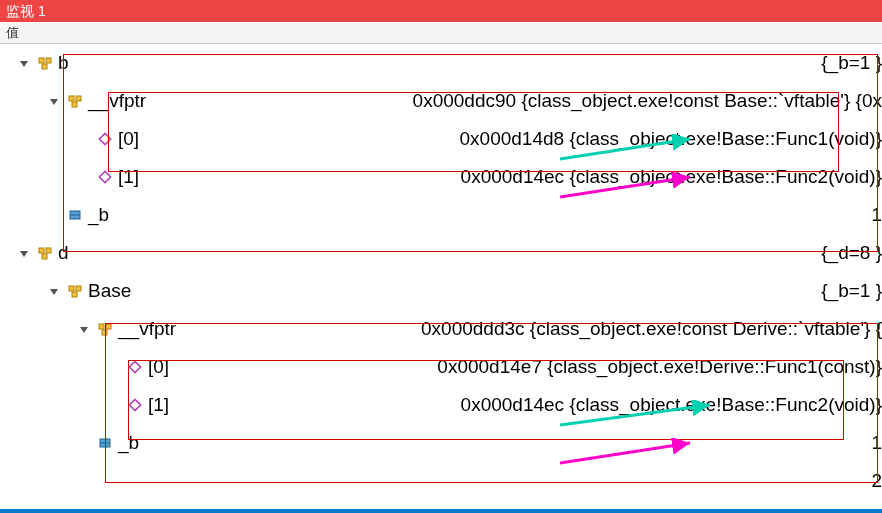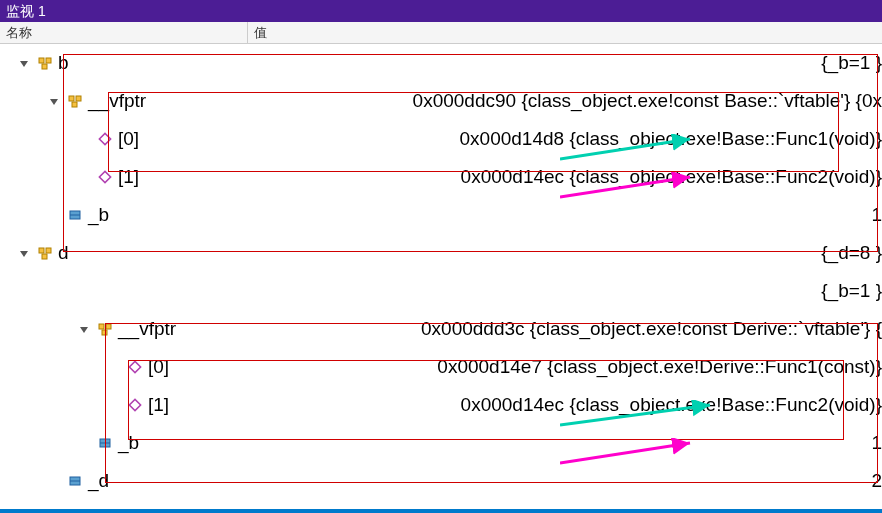--- a/index.html
+++ b/index.html
@@ -6,21 +6,21 @@
   body {
     margin: 0;
     font-family: "Segoe UI", Arial, sans-serif;
     background: #fff;
     width: 882px;
     height: 513px;
     overflow: hidden;
     position: relative;
   }
   .title-bar {
-    background: #4c1d95;
+    background: #ef4444;
     color: #fff;
     font-size: 14px;
     padding: 2px 6px;
     height: 22px;
     line-height: 18px;
   }
   .header-row {
     display: flex;
     height: 22px;
     background: #f5f5f5;
@@ -120,21 +120,20 @@
     height:4px; width:882px;
     background:#007acc;
   }
 </style>
 </head>
 <body>
 
 <div class="title-bar">监视 1</div>
 
 <div class="header-row">
-  <div class="col-name">名称</div>
   <div class="col-value">值</div>
 </div>
 
 <div class="rows" id="rows-container">
 
   <div class="row">
       <div class="name-cell">
         <span class="spacer" style="width: 18px;"></span>
         <span class="expander">
           <svg width="10" height="10">
@@ -224,20 +223,36 @@
             <rect x="1" y="2" width="5" height="5" fill="#f5c040" stroke="#b08000"></rect>
             <rect x="8" y="2" width="5" height="5" fill="#f5c040" stroke="#b08000"></rect>
             <rect x="4" y="8" width="5" height="5" fill="#f5c040" stroke="#b08000"></rect>
           </svg>
         </span>
         <span>d</span>
       </div>
       <div class="value-cell"><span>{_d=8 }</span></div>
     </div>
     <div class="row">
+      <div class="name-cell">
+        <span class="spacer" style="width: 48px;"></span>
+        <span class="expander">
+          <svg width="10" height="10">
+            <path d="M1,3 L9,3 L5,9 Z" fill="#555"></path>
+          </svg>
+        </span>
+        <span class="icon">
+          <svg width="14" height="14">
+            <rect x="1" y="2" width="5" height="5" fill="#f5c040" stroke="#b08000"></rect>
+            <rect x="8" y="2" width="5" height="5" fill="#f5c040" stroke="#b08000"></rect>
+            <rect x="4" y="8" width="5" height="5" fill="#f5c040" stroke="#b08000"></rect>
+          </svg>
+        </span>
+        <span>Base</span>
+      </div>
       <div class="value-cell"><span>{_b=1 }</span></div>
     </div>
     <div class="row">
       <div class="name-cell">
         <span class="spacer" style="width: 78px;"></span>
         <span class="expander">
           <svg width="10" height="10">
             <path d="M1,3 L9,3 L5,9 Z" fill="#555"></path>
           </svg>
         </span>
@@ -286,31 +301,20 @@
           <svg width="14" height="14">
             <rect x="2" y="3" width="10" height="8" fill="#5aa0d0" stroke="#2060a0"></rect>
             <line x1="2" y1="7" x2="12" y2="7" stroke="#2060a0"></line>
           </svg>
         </span>
         <span>_b</span>
       </div>
       <div class="value-cell"><span>1</span></div>
     </div>
     <div class="row">
-      <div class="name-cell">
-        <span class="spacer" style="width: 48px;"></span>
-        <span class="expander"></span>
-        <span class="icon">
-          <svg width="14" height="14">
-            <rect x="2" y="3" width="10" height="8" fill="#5aa0d0" stroke="#2060a0"></rect>
-            <line x1="2" y1="7" x2="12" y2="7" stroke="#2060a0"></line>
-          </svg>
-        </span>
-        <span>_d</span>
-      </div>
       <div class="value-cell"><span>2</span></div>
     </div>
     <div class="ann-box1"></div>
   <div class="ann-box1b"></div>
   <div class="ann-box2"></div>
   <div class="ann-box2b"></div>
 
   <svg class="arrow" style="left:560px; top:90px;" width="140" height="30">
     <defs>
         <marker id="ah1" markerWidth="8" markerHeight="8" refX="6" refY="3" orient="auto">

